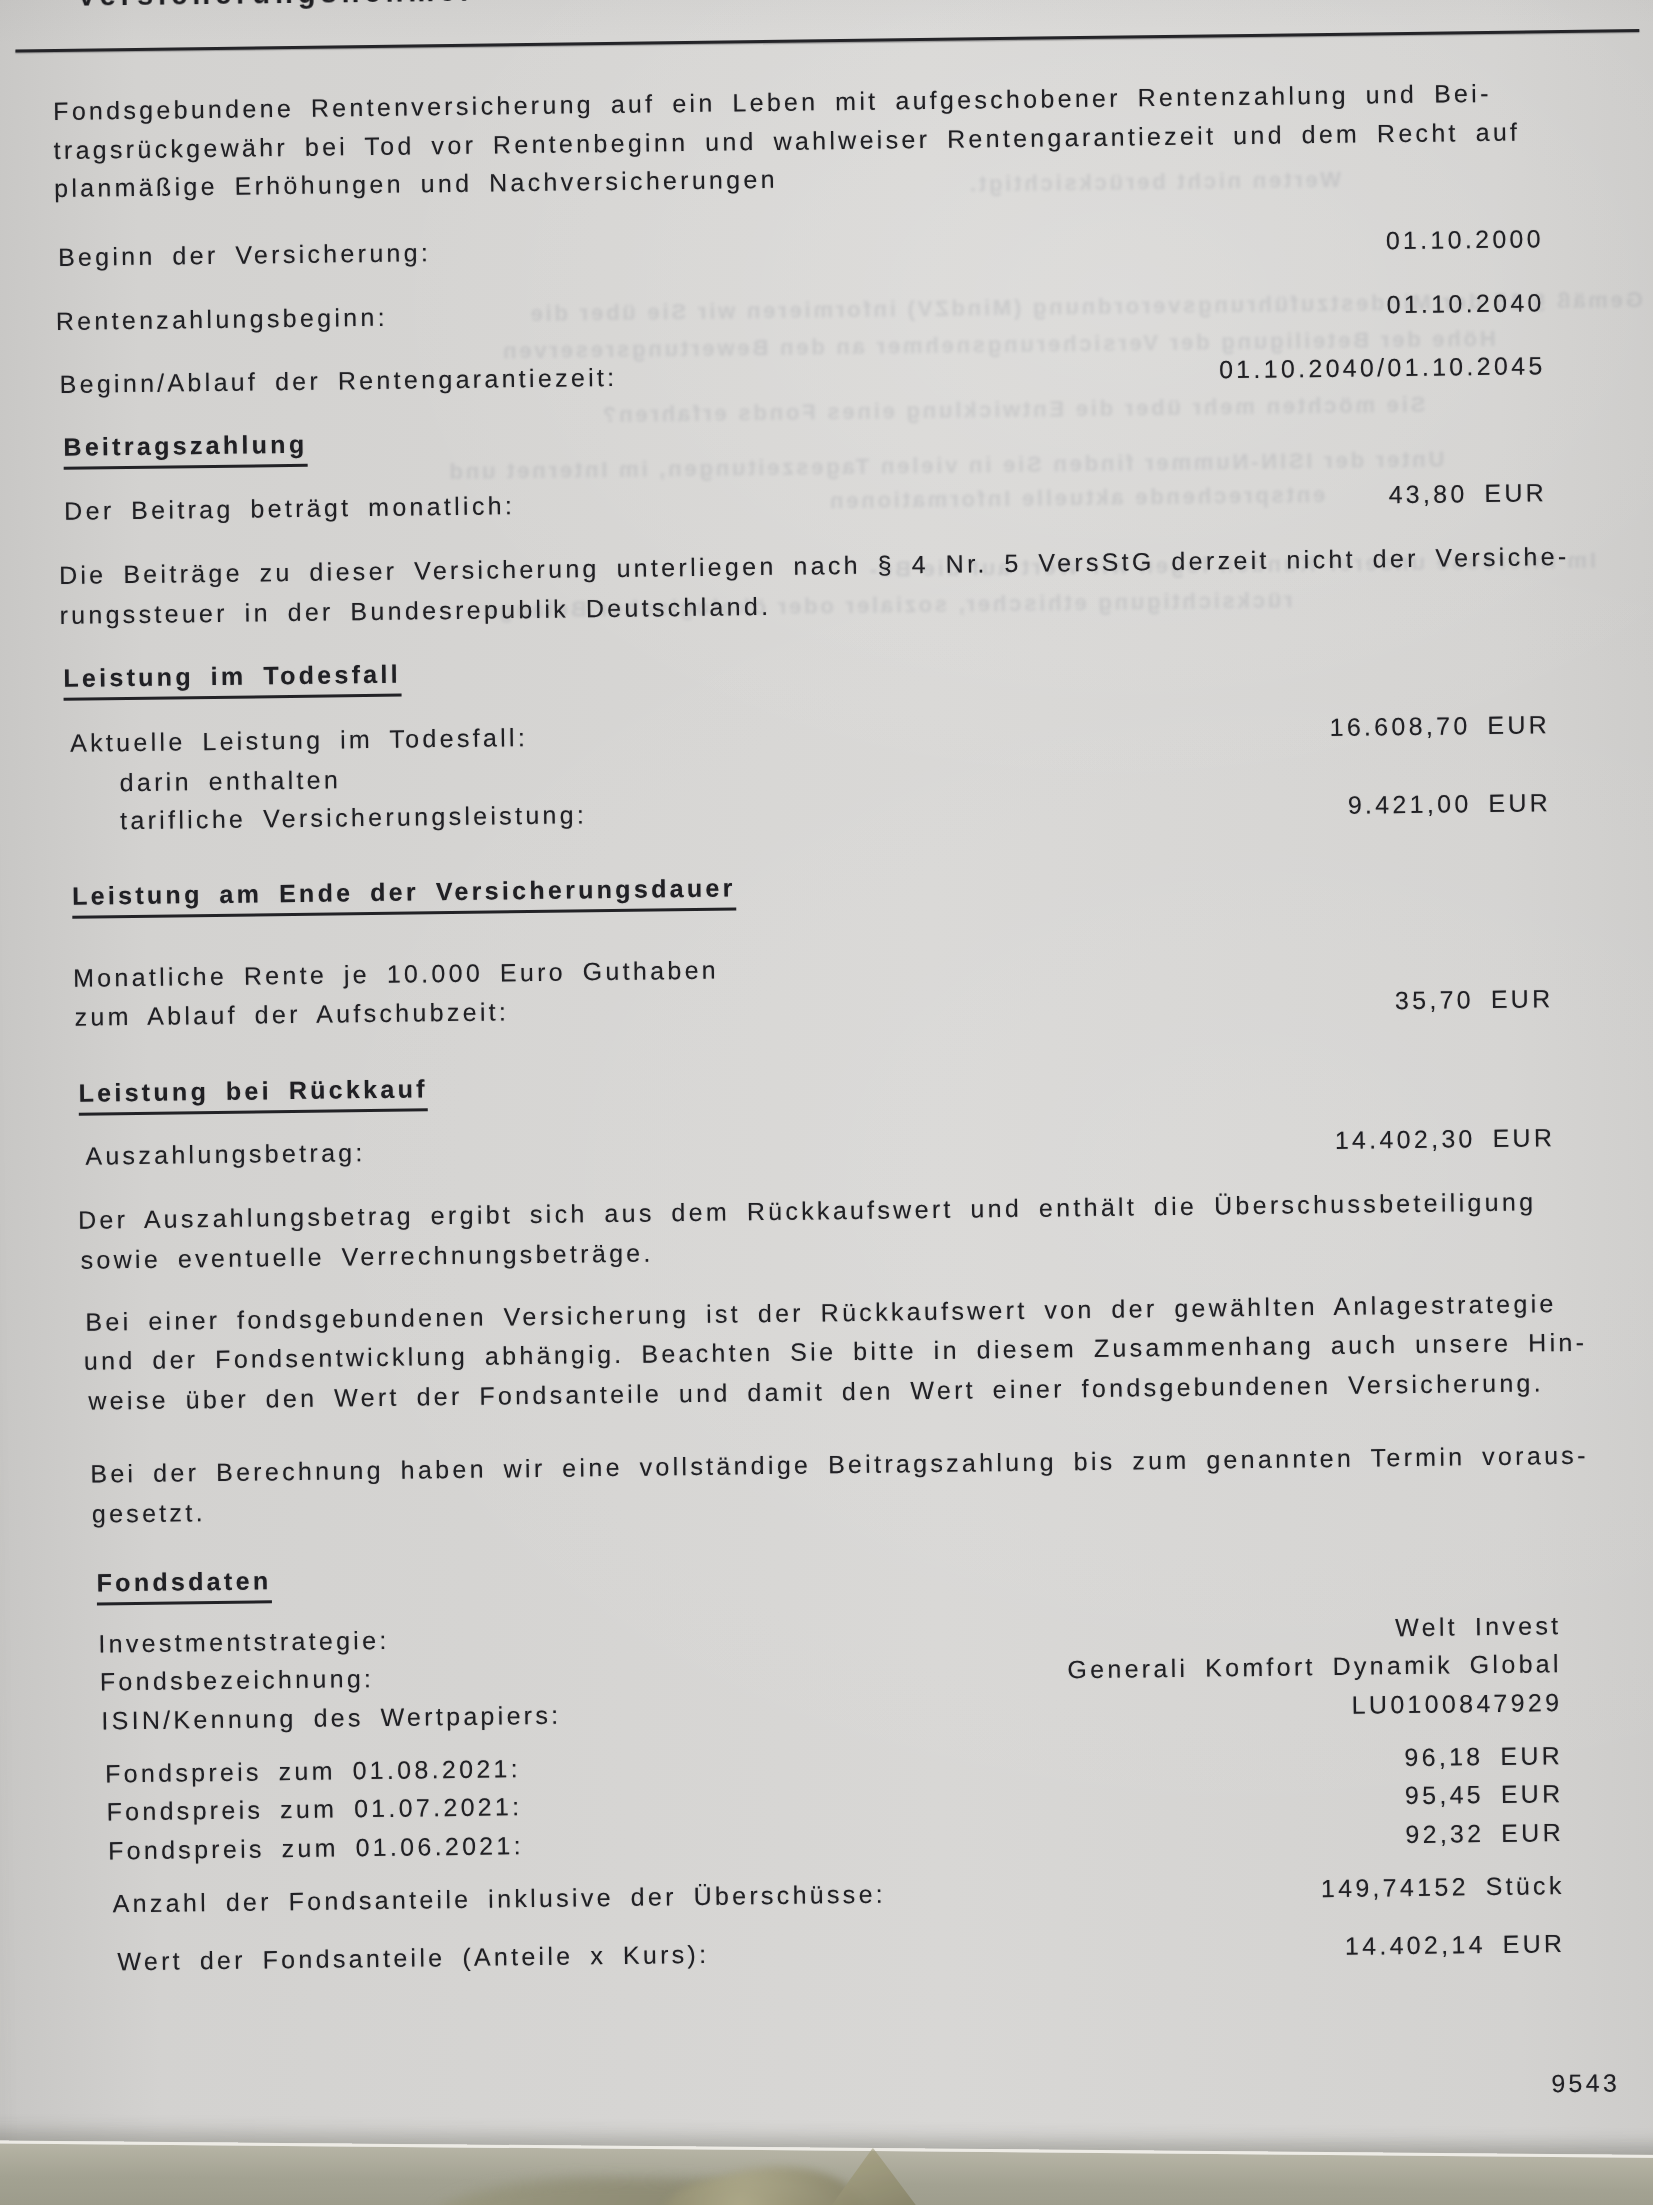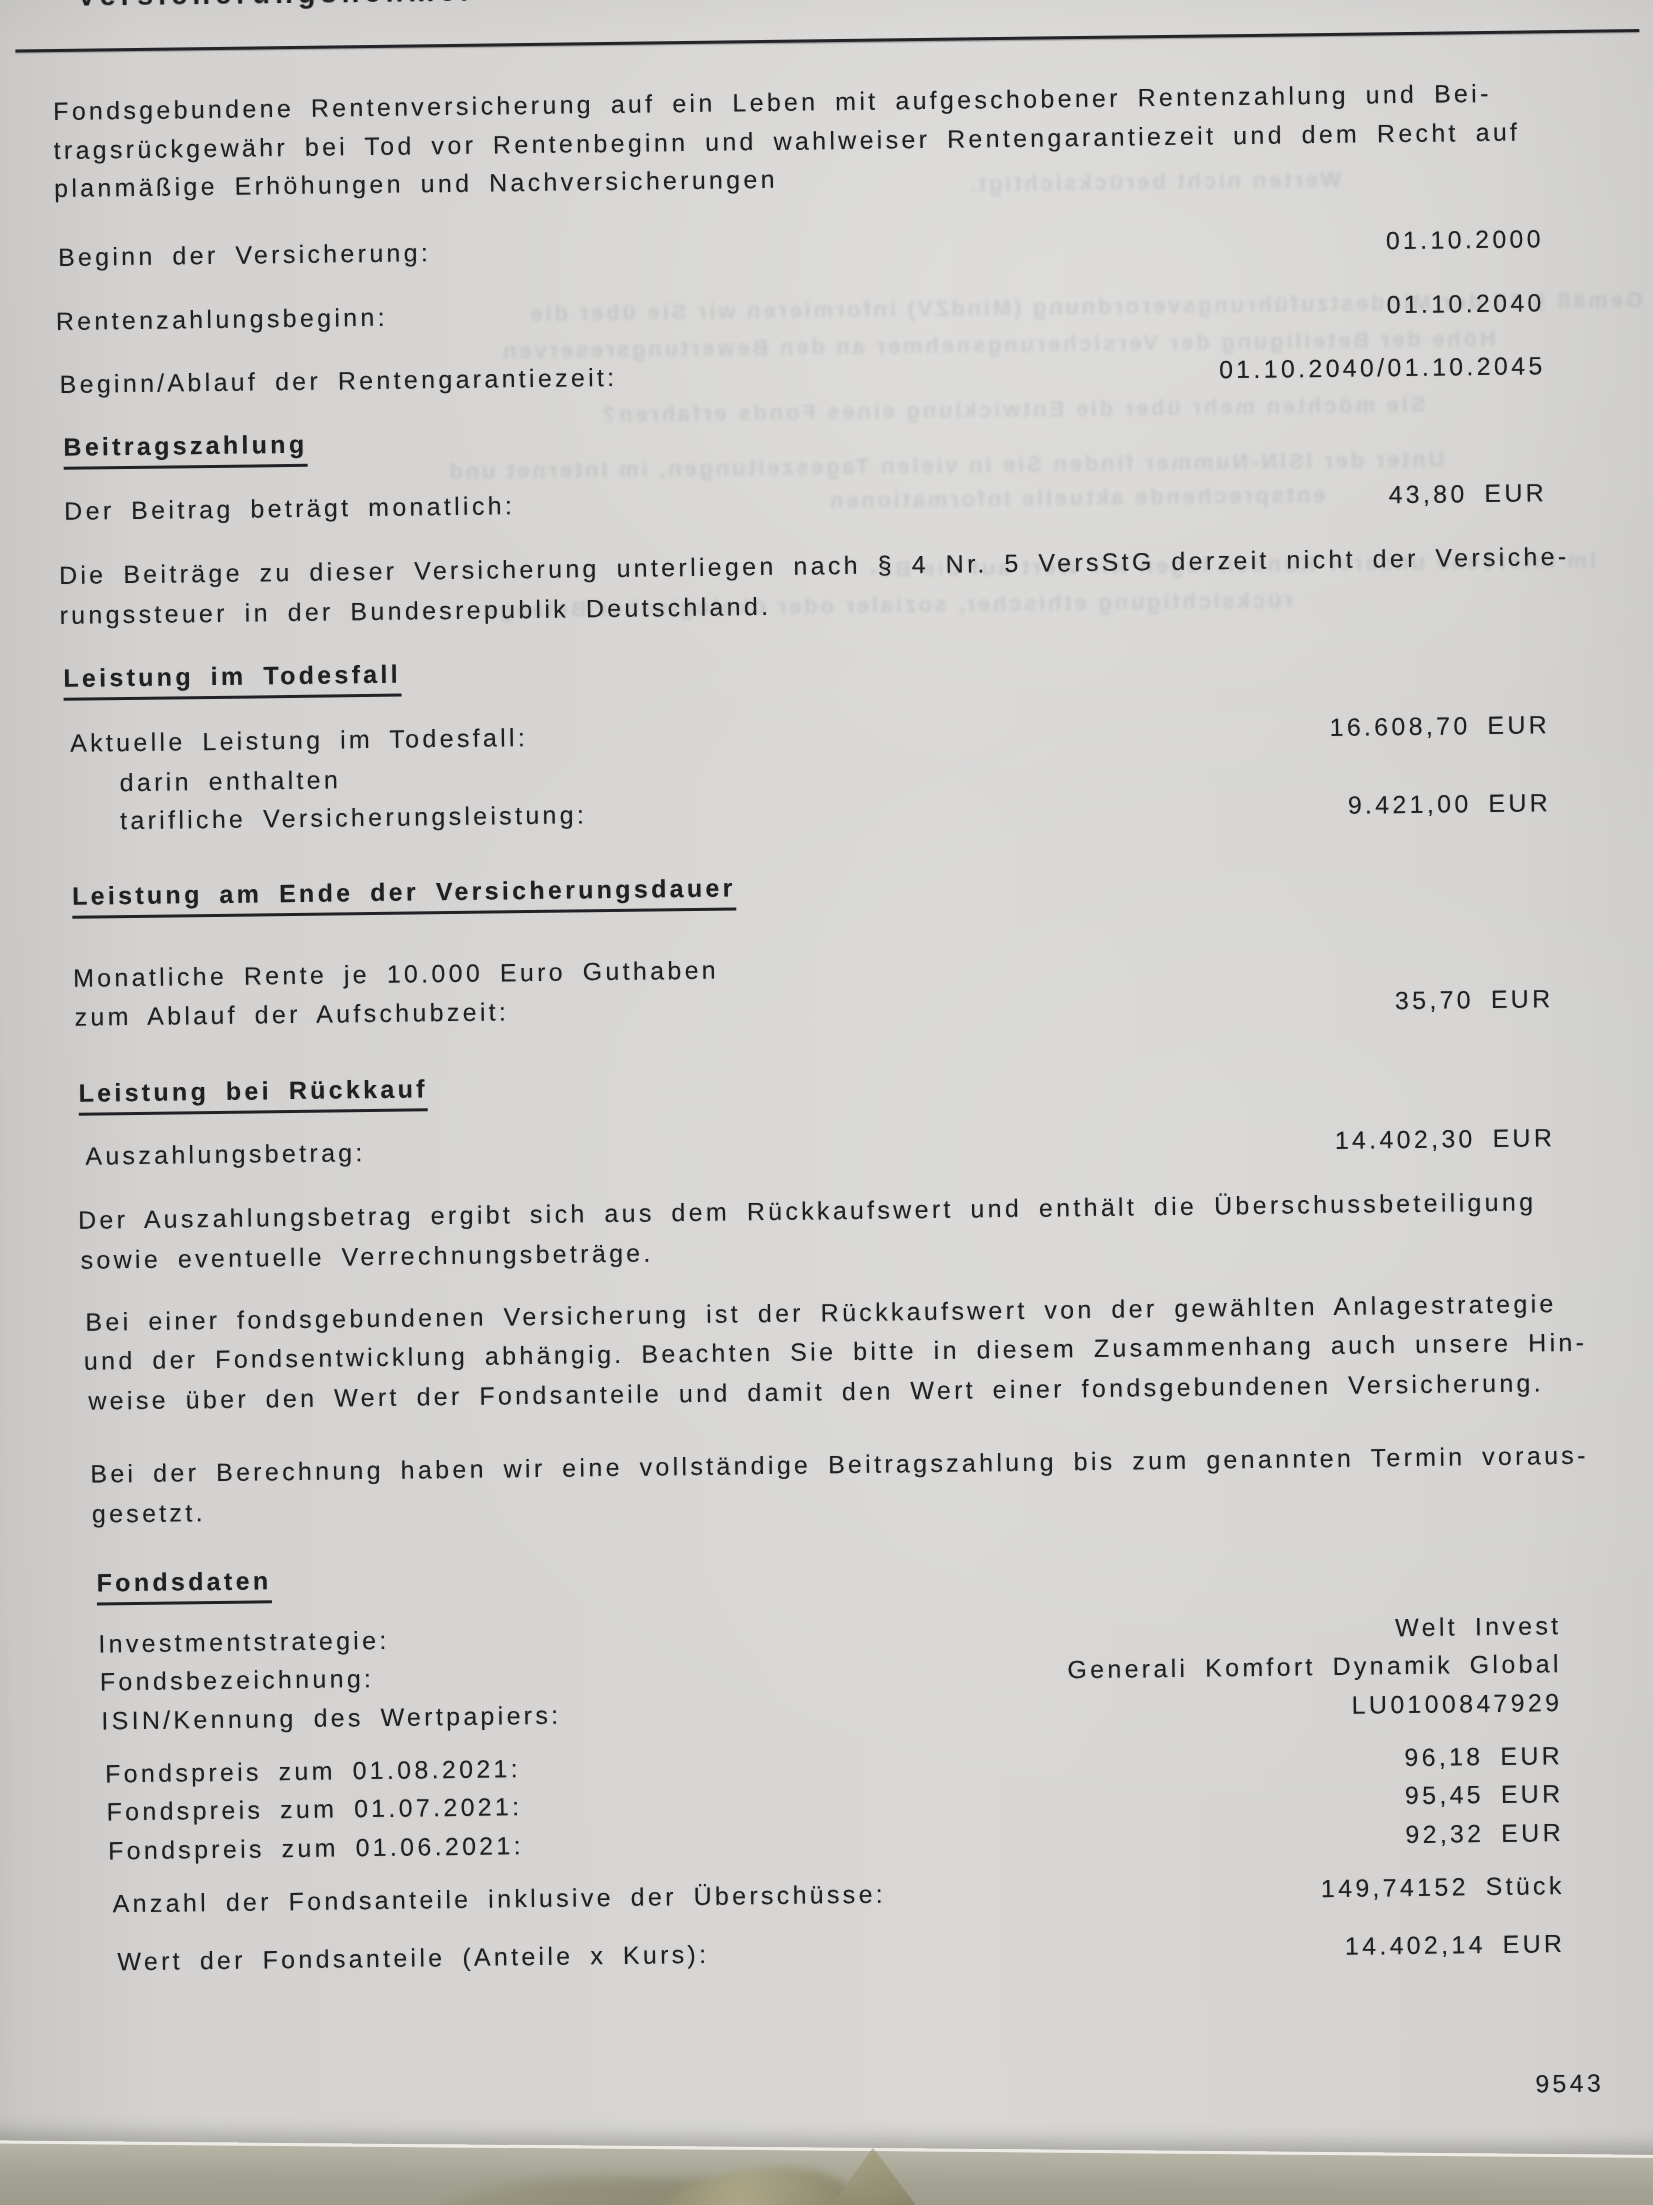--- a/index.html
+++ b/index.html
@@ -138,21 +138,21 @@
 
       <div class="txt" style="top:1837px;left:85px;">Fondspreis zum 01.06.2021:</div>
       <div class="txt val" style="top:1837px;">92,32 EUR</div>
 
       <div class="txt" style="top:1890px;left:89px;">Anzahl der Fondsanteile inklusive der Überschüsse:</div>
       <div class="txt val" style="top:1890px;">149,74152 Stück</div>
 
       <div class="txt" style="top:1948px;left:93px;">Wert der Fondsanteile (Anteile x Kurs):</div>
       <div class="txt val" style="top:1948px;">14.402,14 EUR</div>
 
-      <div class="txt" style="top:2088px;right:76px;text-align:right;">9543</div>
+      <div class="txt" style="top:2088px;right:60px;text-align:right;">9543</div>
 
     </div>
   </div>
 
   <div class="backdrop">
     <div class="blob blob1"></div>
     <div class="blob blob3"></div>
     <div class="blob blob2"></div>
   </div>
 

